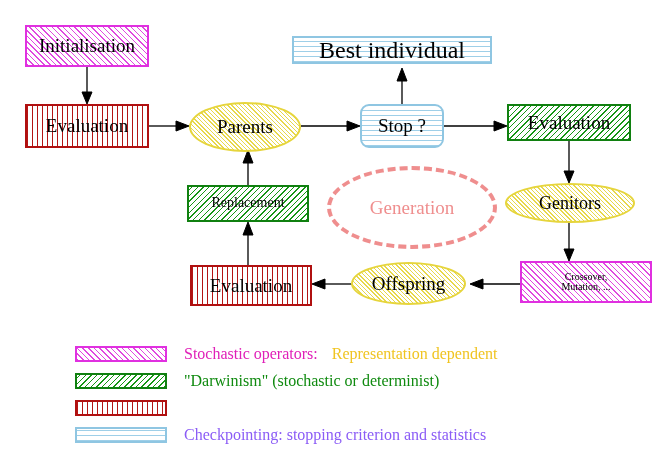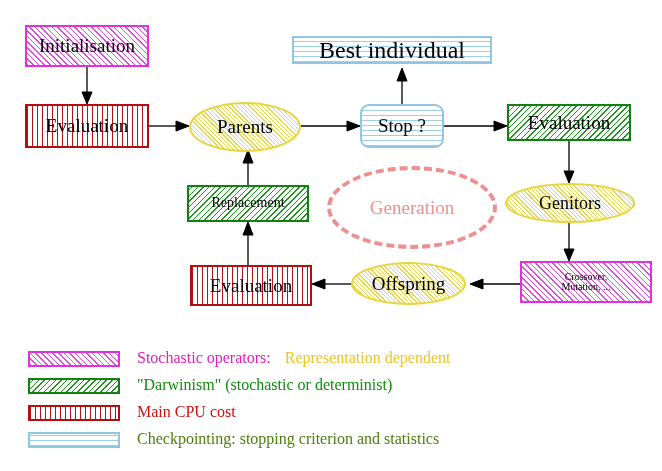--- a/index.html
+++ b/index.html
@@ -94,39 +94,40 @@
     position: absolute;
     left: 0;
     top: 340px;
     width: 662px;
     z-index: 3;
   }
   .legend-row {
     position: relative;
     height: 27px;
     display: flex;
-    align-items: flex-end;
+    align-items: center;
+    padding-left: 47px;
   }
   .legend-swatch {
     box-sizing: border-box;
     width: 92px;
     height: 16px;
     margin-left: 28px;
     flex: 0 0 auto;
   }
   .legend-text {
     margin-left: 17px;
     font-size: 16px;
     white-space: nowrap;
   }
   .lt-magenta { color: #e020b8; }
   .lt-yellow  { color: #f0c420; }
   .lt-green   { color: #0f8a0f; }
   .lt-red     { color: #cc1111; }
-  .lt-blue    { color: #4d7c0f; }
+  .lt-blue    { color: #8b5cf6; }
 </style>
 </head>
 <body>
 
 <div id="canvas">
 
   <svg id="svg-layer" viewBox="0 0 662 471" xmlns="http://www.w3.org/2000/svg">
       <g>
         <path d="M87,67 L87,98" stroke="#000000" stroke-width="1.3" fill="none"></path>
         <path d="M87,104 L82,92 L92,92 Z" fill="#000000" stroke="#000000" stroke-width="1" stroke-linejoin="miter"></path>
@@ -217,21 +218,20 @@
       <div class="legend-row">
         <div class="legend-swatch fill-magenta"></div>
         <div class="legend-text"><span class="lt-magenta">Stochastic operators:</span><span class="lt-yellow" style="margin-left: 14px;">Representation dependent</span></div>
       </div>
       <div class="legend-row">
         <div class="legend-swatch fill-green"></div>
         <div class="legend-text"><span class="lt-green">"Darwinism" (stochastic or determinist)</span></div>
       </div>
       <div class="legend-row">
         <div class="legend-swatch fill-red"></div>
-        <div class="legend-text"><span class="lt-red">Main CPU cost</span></div>
       </div>
       <div class="legend-row">
         <div class="legend-swatch fill-blue"></div>
         <div class="legend-text"><span class="lt-blue">Checkpointing: stopping criterion and statistics</span></div>
       </div>
     </div>
 
 </div>
 
 </body></html>

